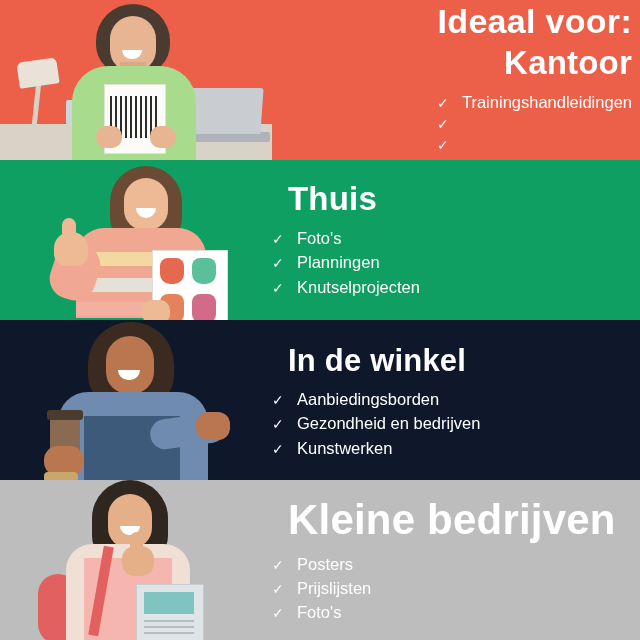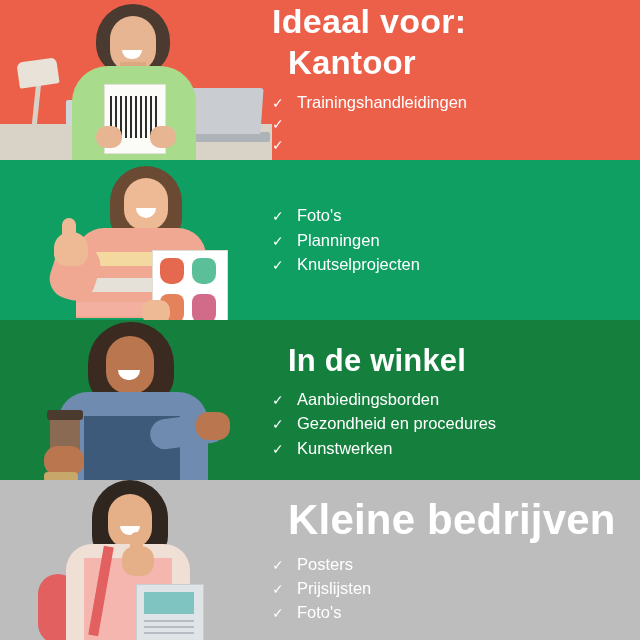--- a/index.html
+++ b/index.html
@@ -22,37 +22,37 @@
   }
   .band {
     position: relative;
     flex: 1 1 0;
     overflow: hidden;
     display: flex;
     align-items: flex-start;
   }
   .band-1 { background: #ec6049; }
   .band-2 { background: #0f9f63; }
-  .band-3 { background: #15803d; }
+  .band-3 { background: #0f172a; }
   .band-4 { background: #bdbdbd; }
 
   
   .text-col {
     position: absolute;
     left: 272px;
     top: 0;
     right: 8px;
     bottom: 0;
     display: flex;
     flex-direction: column;
     justify-content: center;
     color: #ffffff;
     z-index: 5;
   }
-  .band-1 .text-col { justify-content: flex-start; padding-top: 4px; }
+  .band-1 .text-col { justify-content: flex-start; padding-top: 4px; align-items: flex-end; }
   .band-2 .text-col { padding-top: 2px; }
   .band-3 .text-col { padding-top: 6px; }
   .band-4 .text-col { padding-top: 4px; }
 
   .kicker {
     font-size: 34px;
     font-weight: bold;
     letter-spacing: 0.3px;
     line-height: 1.05;
     margin: 0 0 6px 0;
@@ -355,20 +355,21 @@
       <div class="b2-thumb-up"></div>
       <div class="b2-art"></div>
       <div class="hp hp1"></div>
       <div class="hp hp2"></div>
       <div class="hp hp3"></div>
       <div class="hp hp4"></div>
       <div class="b2-hand-art"></div>
     </div>
 
     <div class="text-col">
+      <h2 class="heading">Thuis</h2>
       <ul class="bullets">
         <li>
           <span class="check">✓</span>
           <span class="bullet-text">Foto's</span>
         </li>
         <li>
           <span class="check">✓</span>
           <span class="bullet-text">Planningen</span>
         </li>
         <li>
@@ -396,21 +397,21 @@
 
     <div class="text-col">
       <h2 class="heading">In de winkel</h2>
       <ul class="bullets">
         <li>
           <span class="check">✓</span>
           <span class="bullet-text">Aanbiedingsborden</span>
         </li>
         <li>
           <span class="check">✓</span>
-          <span class="bullet-text">Gezondheid en procedures</span>
+          <span class="bullet-text">Gezondheid en bedrijven</span>
         </li>
         <li>
           <span class="check">✓</span>
           <span class="bullet-text">Kunstwerken</span>
         </li>
       </ul>
     </div>
   </div>
 
   <div class="band band-4">

